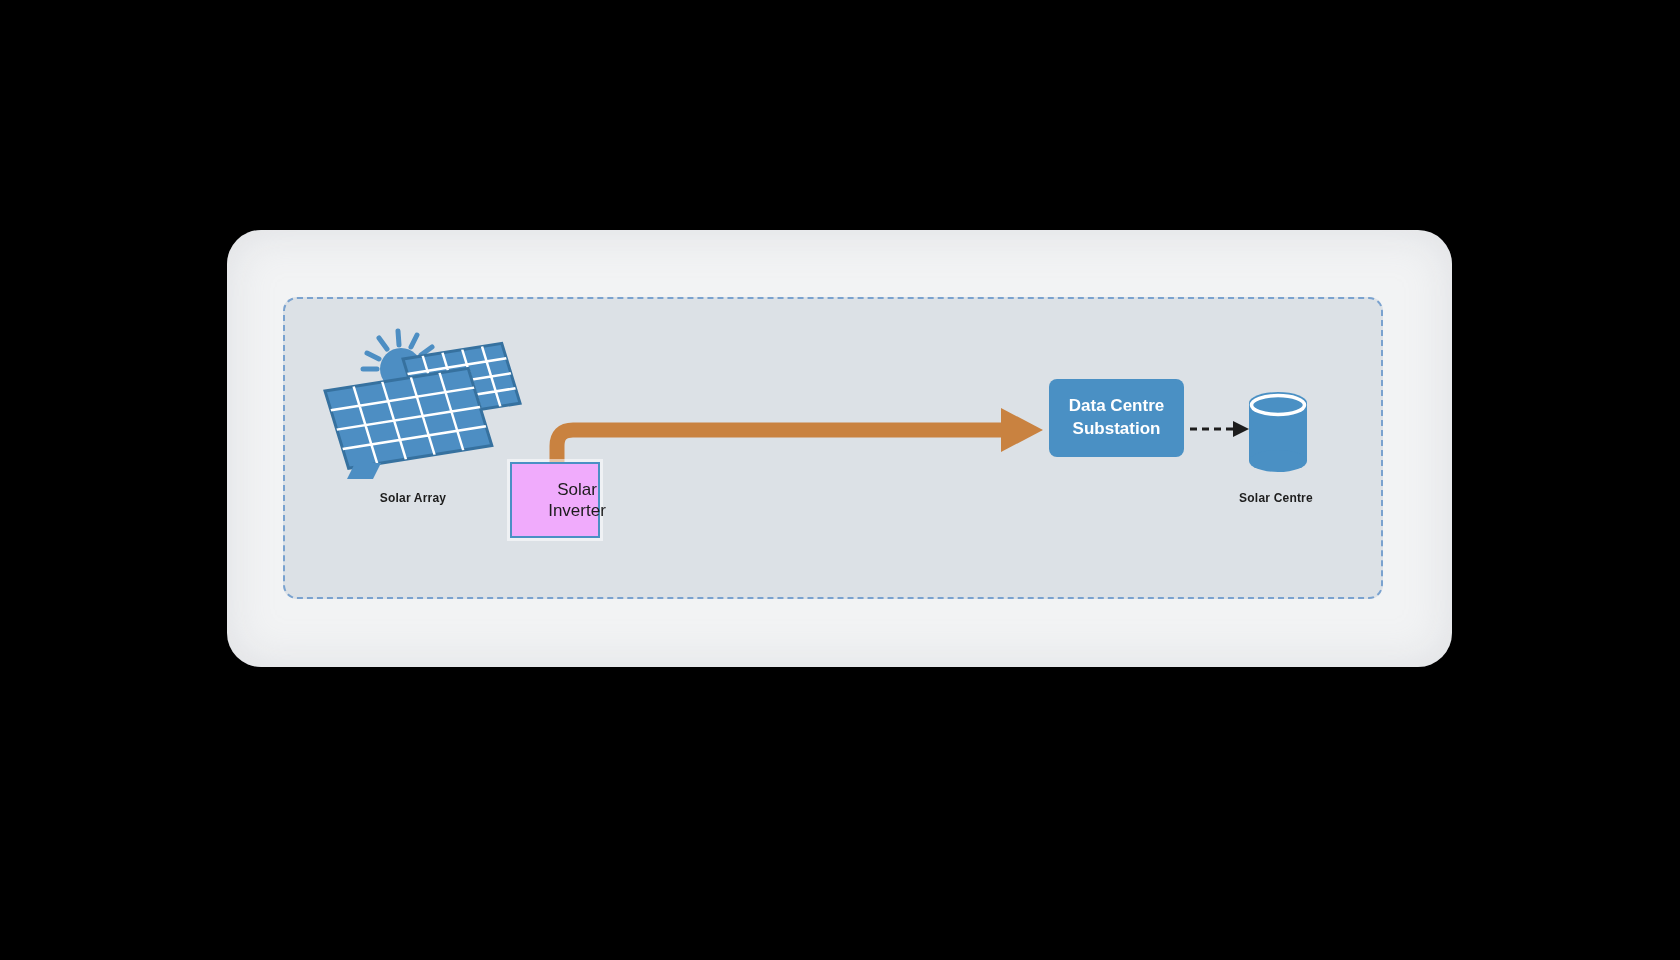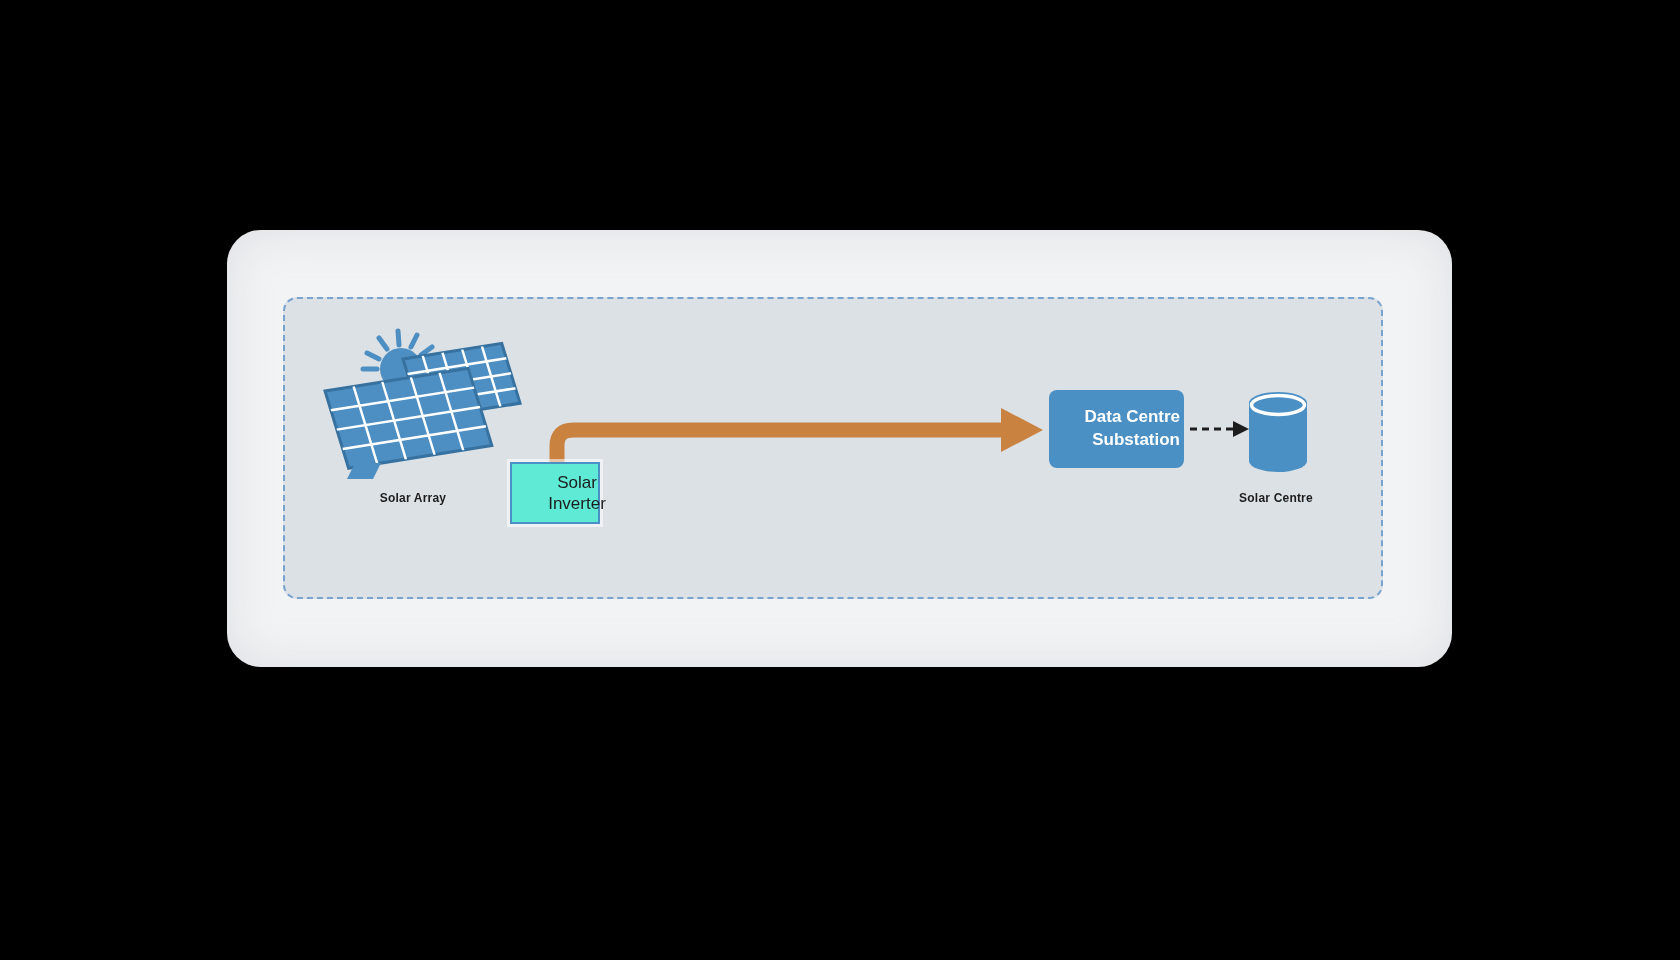--- a/index.html
+++ b/index.html
@@ -29,31 +29,31 @@
     position:absolute;left:56px;top:67px;width:1100px;height:302px;
     background:var(--panel-bg);
     border:2px dashed var(--dash-blue);border-radius:14px;
   }
   .overlay{position:absolute;left:0;top:0;width:1100px;height:302px;pointer-events:none;}
   .node-label{
     position:absolute;text-align:center;font-weight:700;font-size:12px;color:var(--ink);
     letter-spacing:0.2px;
   }
   .inverter-box{
-    position:absolute;left:225px;top:163px;width:90px;height:62px;
-    background:#5eead4;border:2px solid var(--node-blue);
+    position:absolute;left:225px;top:163px;width:90px;height:76px;
+    background:#f0abfc;border:2px solid var(--node-blue);
     display:flex;align-items:center;justify-content:center;text-align:center;
     font-size:17px;line-height:1.25;color:#1c1c1c;
     box-shadow:0 0 0 3px rgba(255,255,255,0.55);
     padding-left:44px;
   }
   .substation-box{
-    position:absolute;left:764px;top:91px;width:135px;height:78px;
+    position:absolute;left:764px;top:80px;width:135px;height:78px;
     background:var(--node-blue);border-radius:8px;
-    display:flex;align-items:center;justify-content:center;text-align:right;
+    display:flex;align-items:center;justify-content:center;text-align:center;
     font-size:17px;font-weight:700;line-height:1.35;color:var(--node-text);
     padding:0 4px;
   }
   .solar-array-icon{position:absolute;left:30px;top:6px;width:210px;height:180px;}
   .cylinder-icon{position:absolute;left:963px;top:92px;width:60px;height:82px;}
   .label-solar-array{left:18px;top:192px;width:220px;}
   .label-data-centre{left:886px;top:192px;width:210px;}
 </style>
 </head>
 <body>

